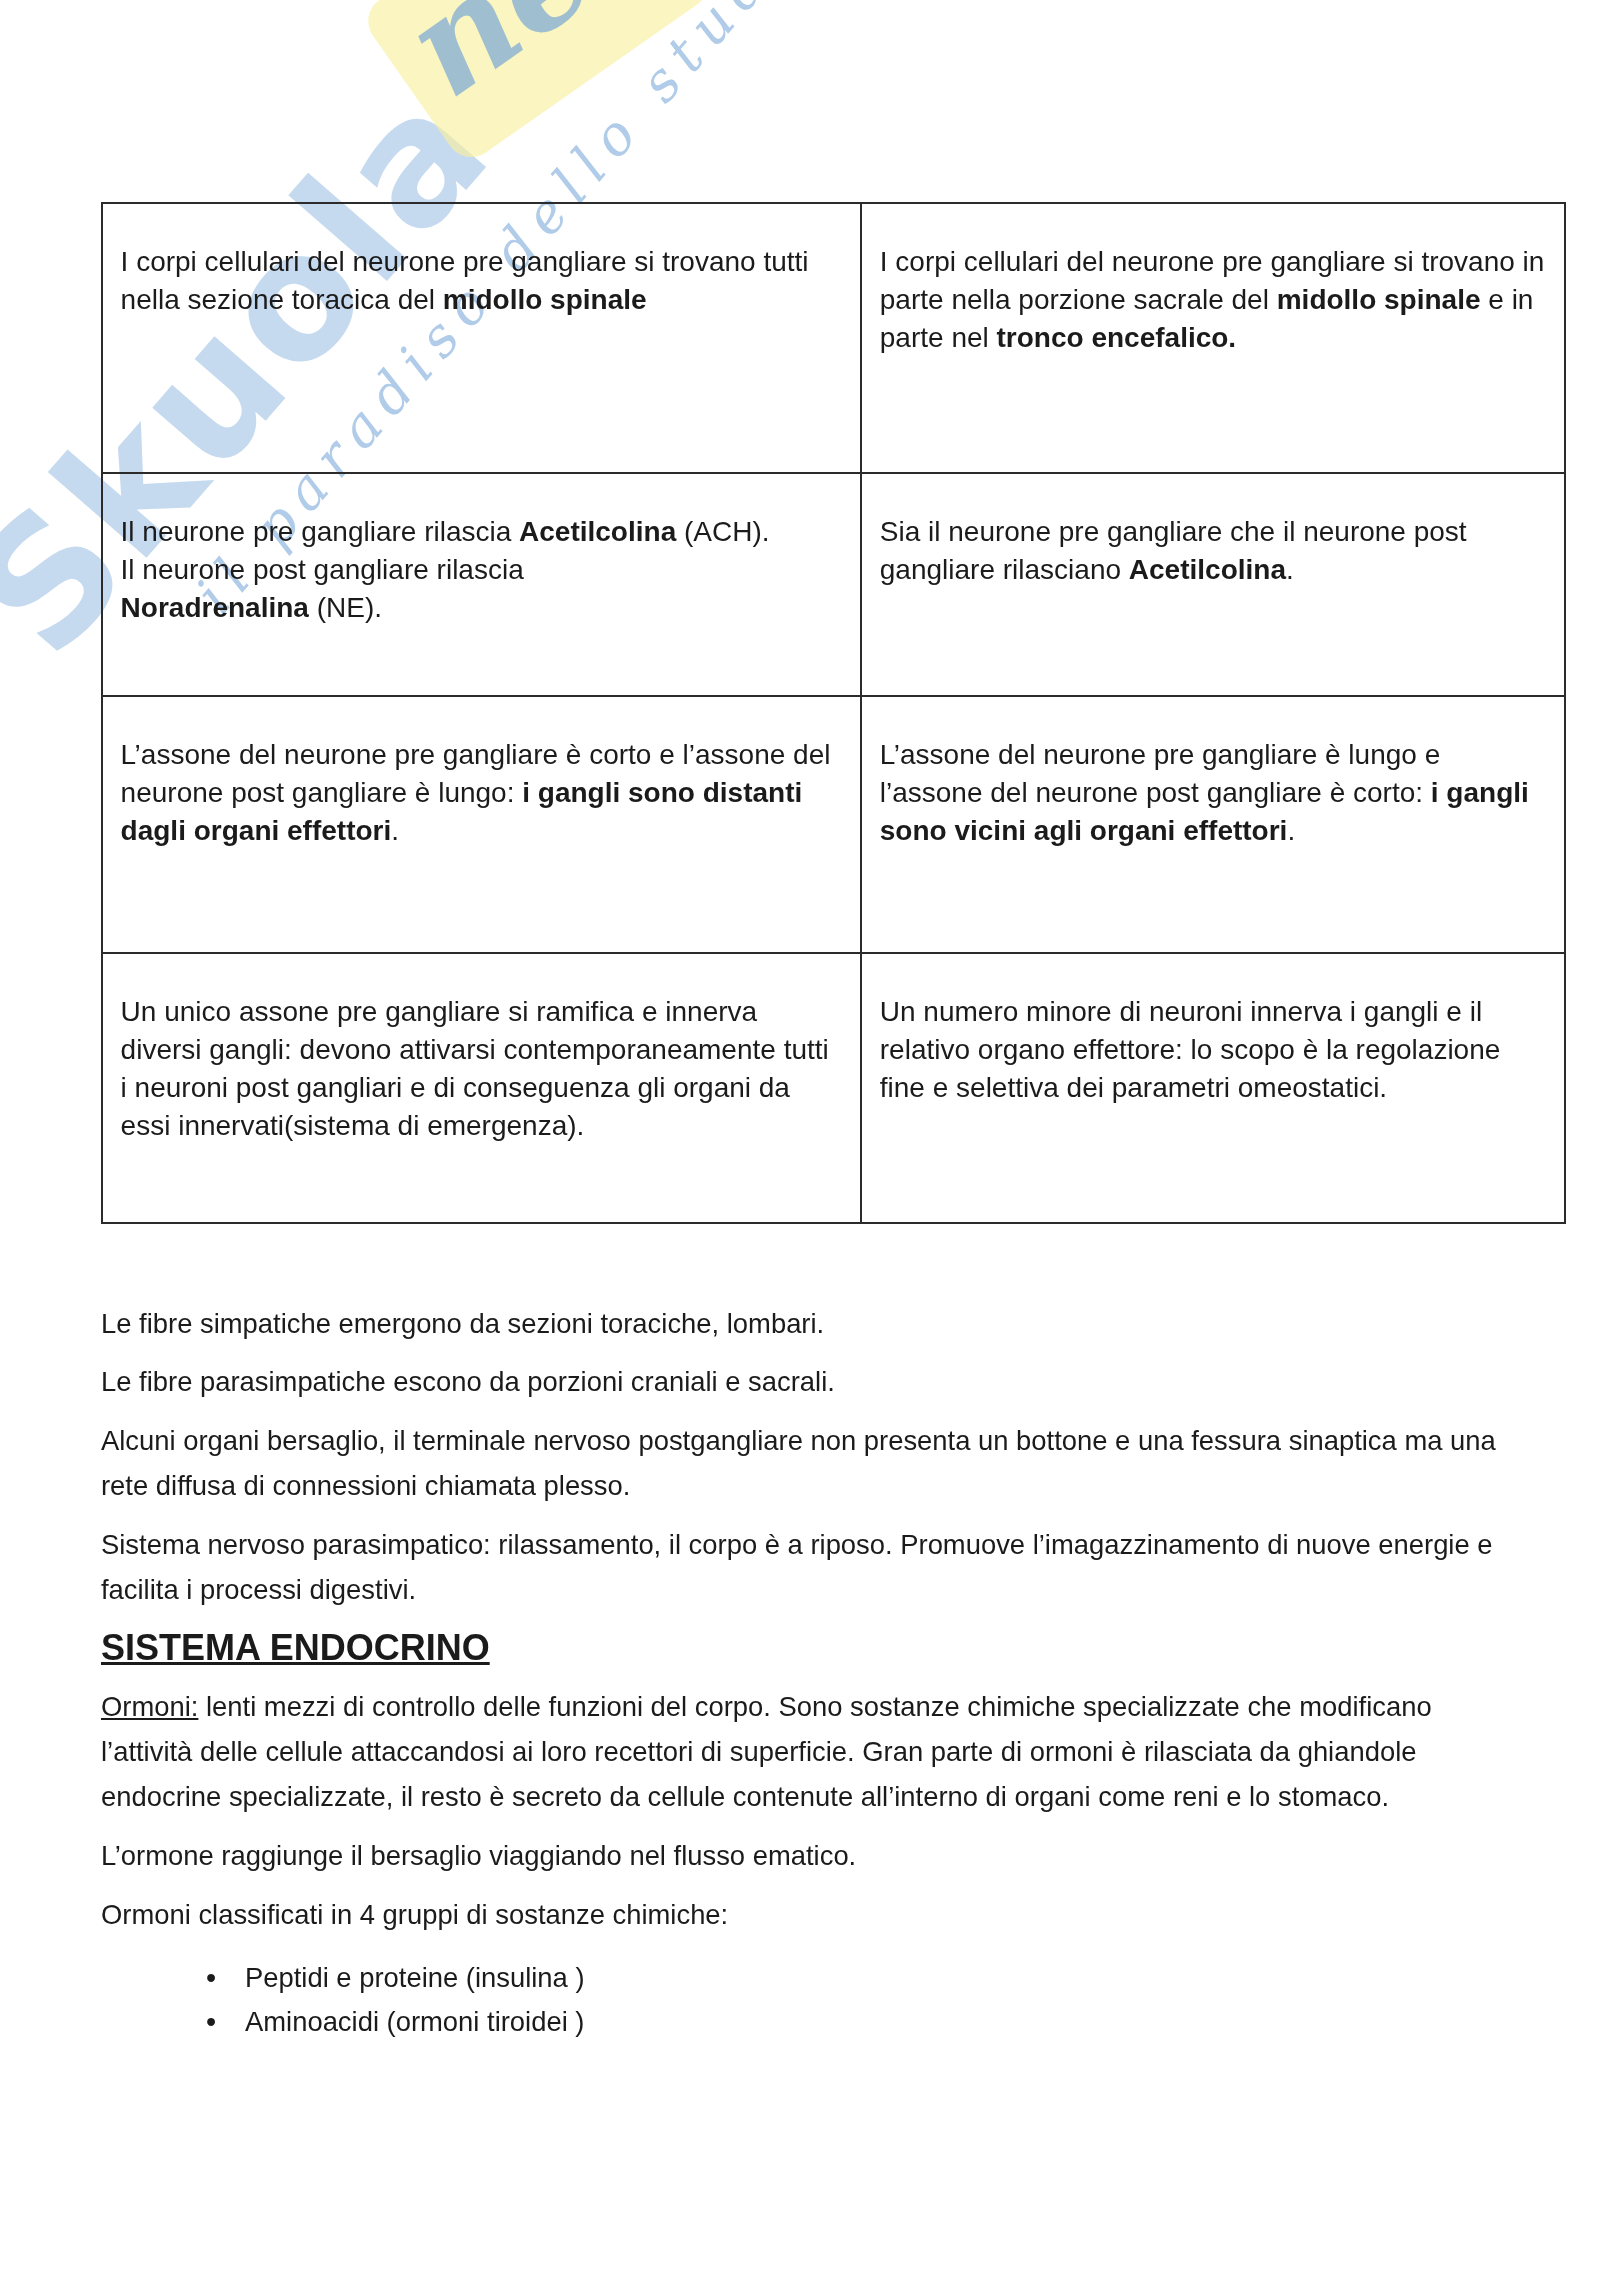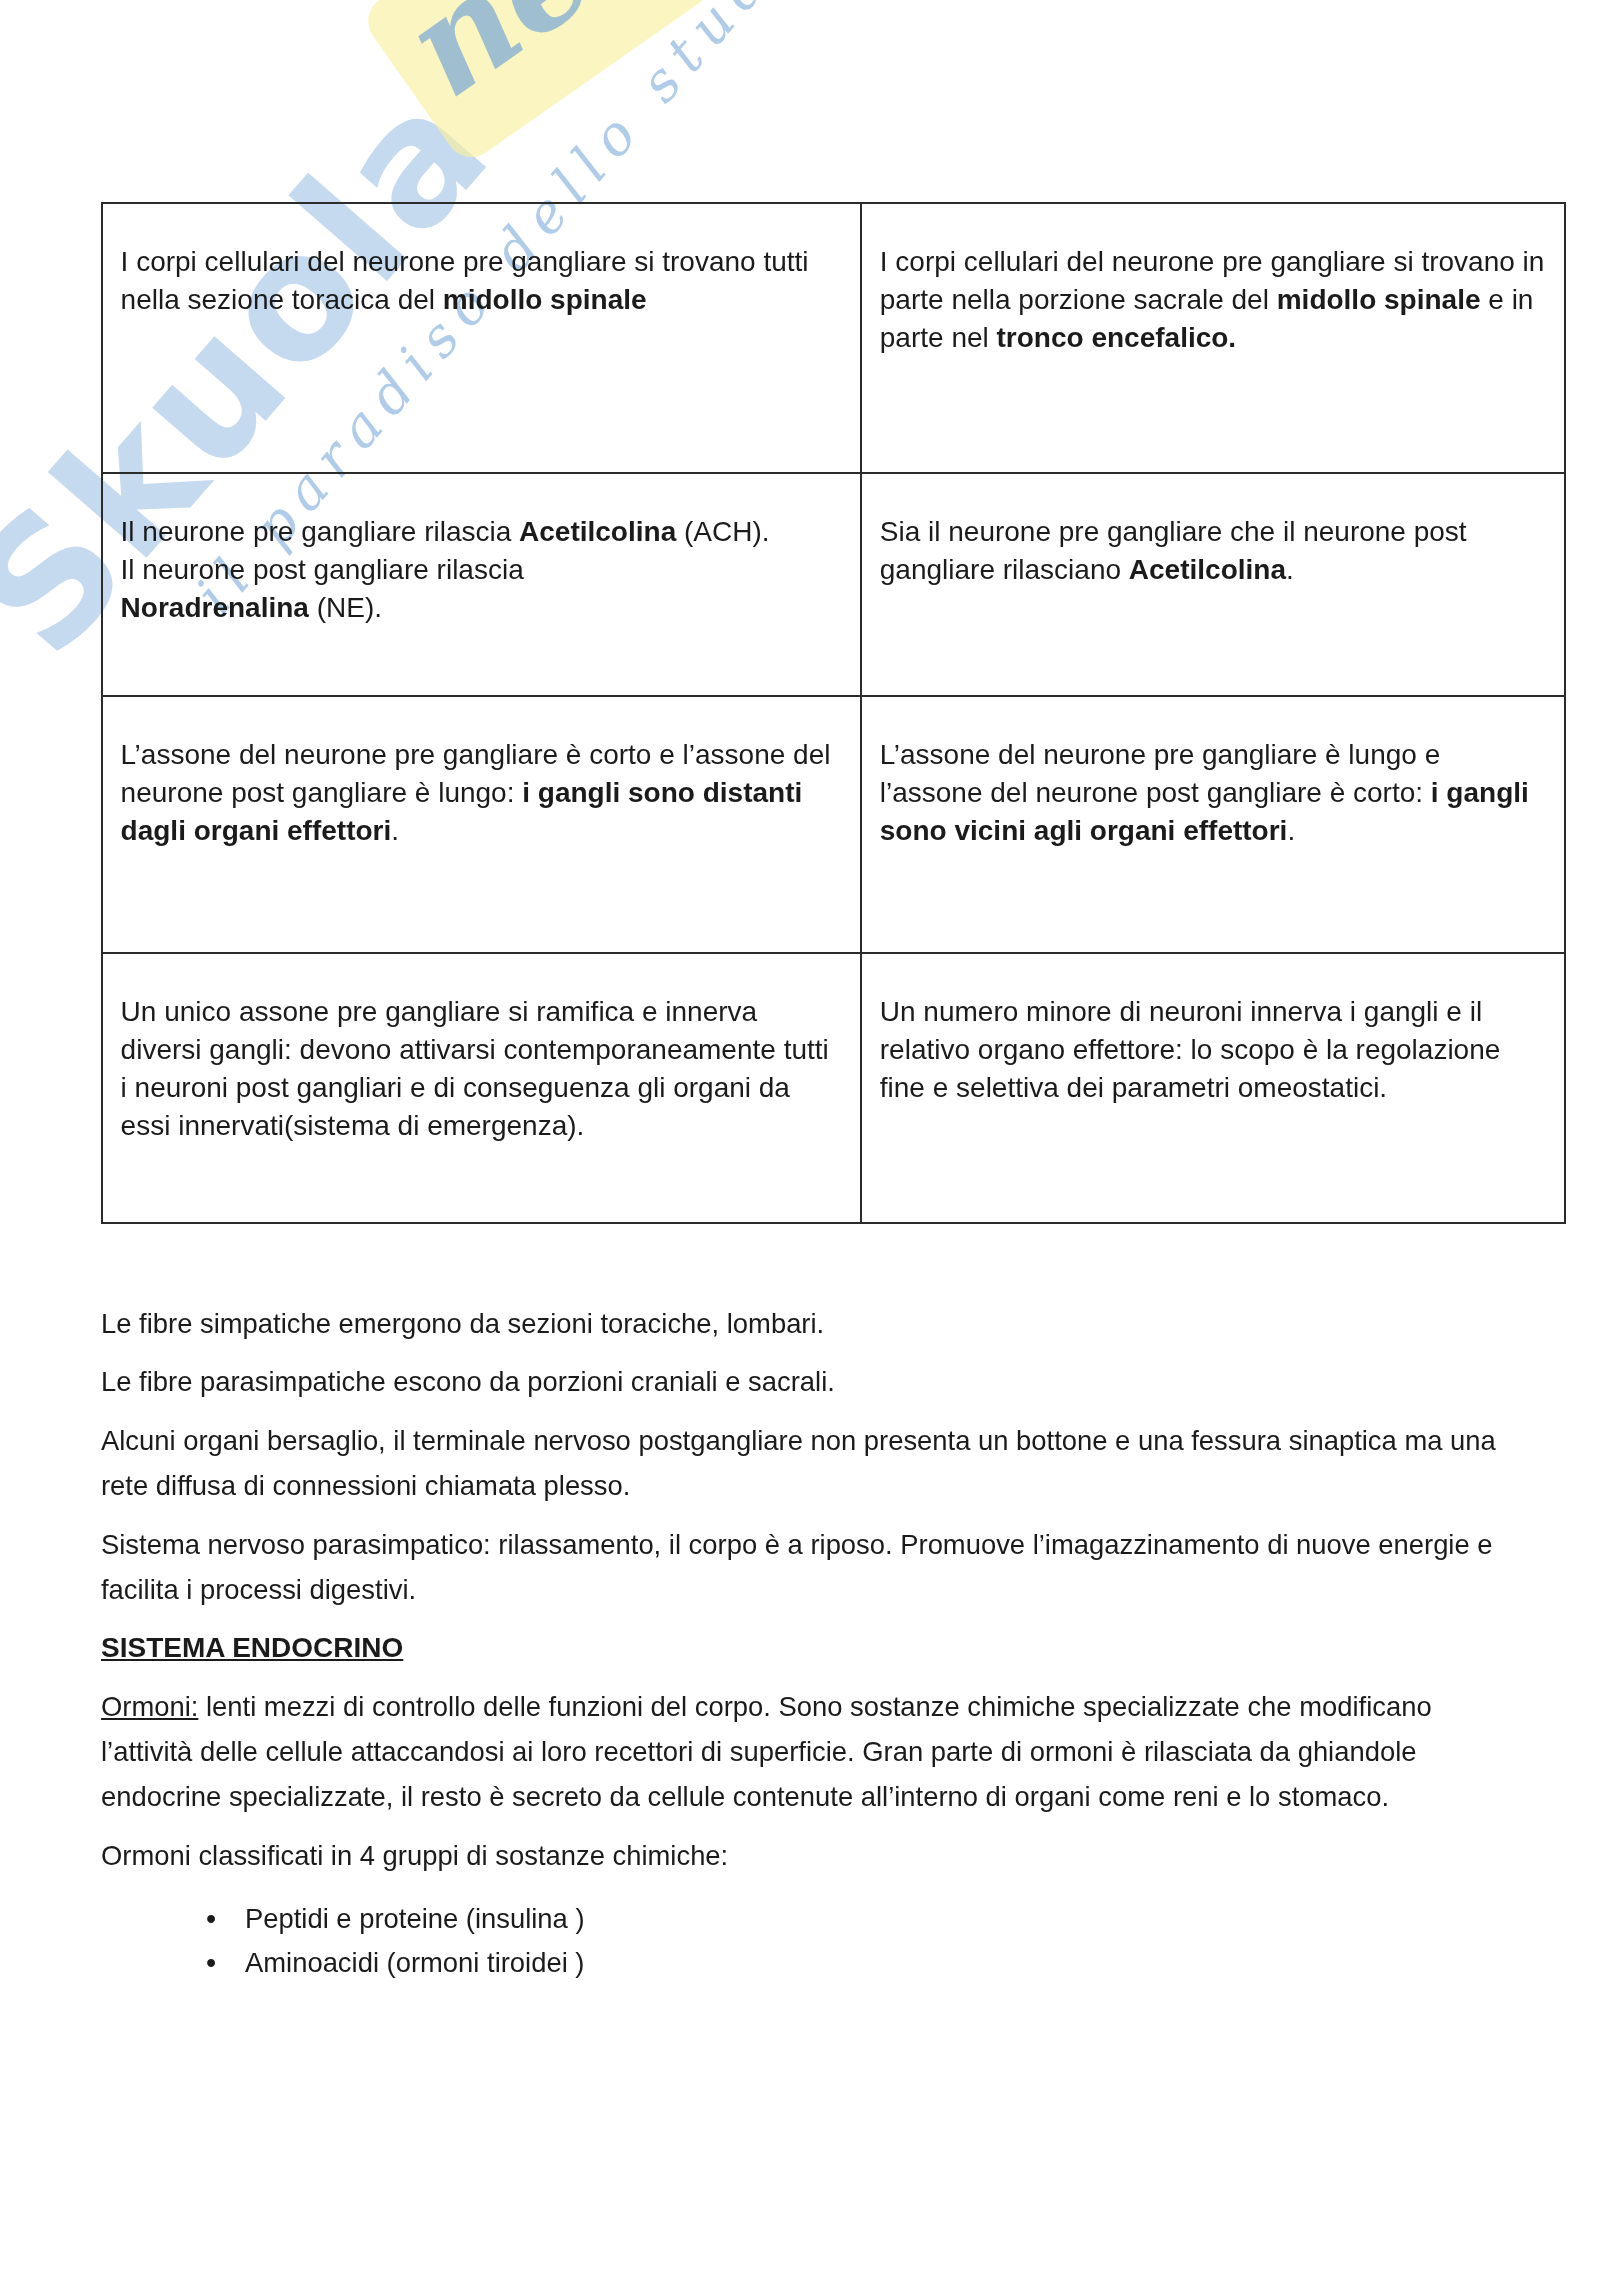--- a/index.html
+++ b/index.html
@@ -67,21 +67,21 @@
   td.lcol { width:720px; }
   td.rcol { width:665px; }
   .b { font-weight:bold; }
   .u { text-decoration:underline; }
 
   .bodytext {
     position:absolute; left:101px; top:1287px; width:1422px;
     font-size:27.4px; line-height:45px;
   }
   .bodytext p { margin:13.7px 0 0 0; }
-  .bodytext .heading { font-size:28px; }
+  .bodytext .heading { font-size:36px; }
   ul.blist { margin:19.6px 0 0 105px; padding:0; list-style:none; }
   ul.blist li { position:relative; padding-left:39px; line-height:44px; }
   ul.blist li::before {
     content:"\2022";
     position:absolute; left:0; top:0;
     font-size:29px;
   }
 </style>
 </head>
 <body>
@@ -118,20 +118,21 @@
     </tbody>
       </table>
 
     <div class="bodytext">
       <p><span>Le fibre simpatiche emergono da  sezioni toraciche, lombari.</span></p>
       <p><span>Le fibre parasimpatiche escono da porzioni craniali e sacrali.</span></p>
       <p><span>Alcuni organi bersaglio, il terminale nervoso postgangliare non presenta un bottone e una fessura sinaptica ma una rete diffusa di connessioni chiamata plesso.</span></p>
       <p><span>Sistema nervoso parasimpatico: rilassamento, il corpo è a riposo. Promuove l’imagazzinamento di nuove energie e facilita i processi digestivi.</span></p>
       <p class="heading"><span class="b u">SISTEMA ENDOCRINO</span></p>
       <p><span class="u">Ormoni:</span><span> lenti mezzi di controllo delle funzioni del corpo. Sono sostanze chimiche specializzate che modificano l’attività delle cellule attaccandosi ai loro recettori di superficie. Gran parte di ormoni è rilasciata da ghiandole endocrine specializzate, il resto è secreto da cellule contenute all’interno di organi come reni e lo stomaco.</span></p>
+      <p><span>L’ormone raggiunge il bersaglio viaggiando nel flusso ematico.</span></p>
       <p><span>Ormoni classificati in 4 gruppi di sostanze chimiche:</span></p>
       <ul class="blist">
         <li>Peptidi e proteine (insulina )</li>
         <li>Aminoacidi  (ormoni tiroidei )</li>
       </ul>
     </div>
 
   </div>
 </div>
 

